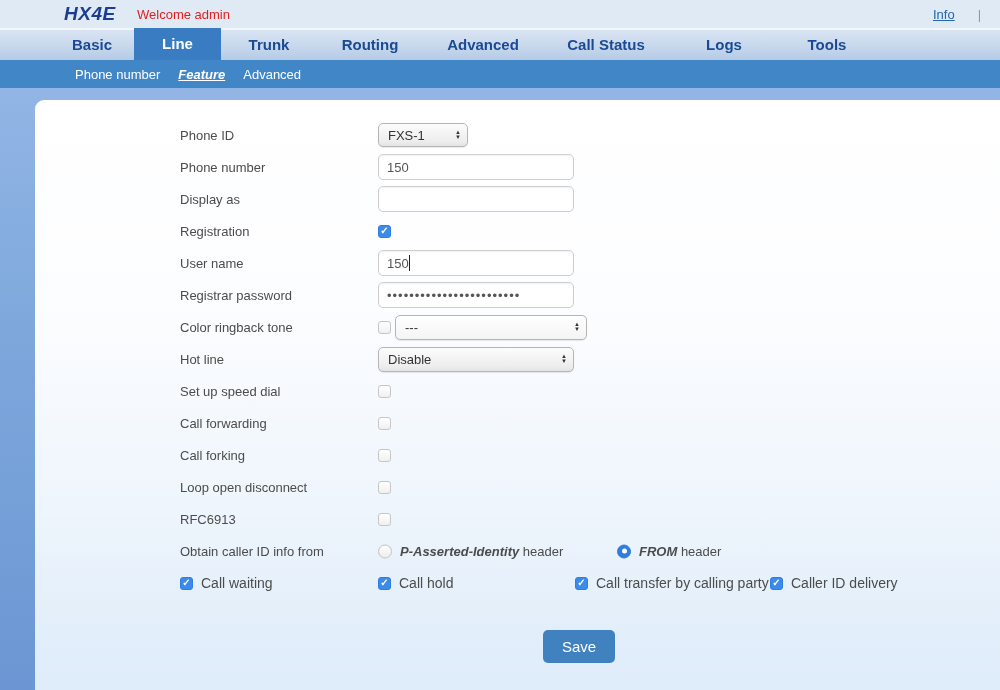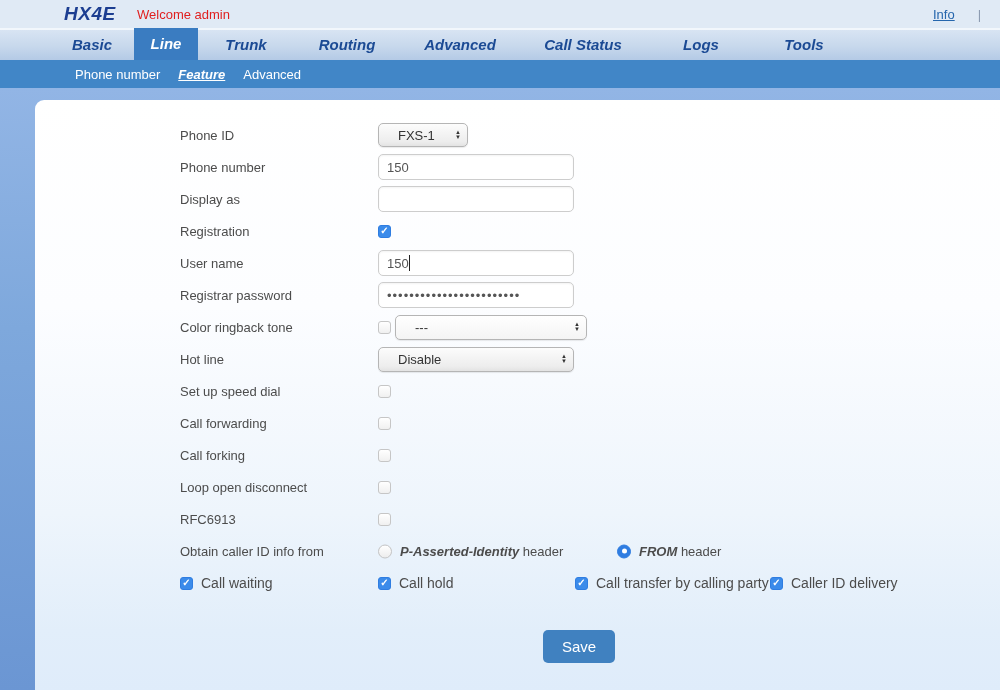--- a/index.html
+++ b/index.html
@@ -13,21 +13,21 @@
   #header-links { position:absolute; left:933px; top:7px; display:flex; gap:23px; font-size:13px; white-space:nowrap; }
   #header-links a { color:#2566ad; text-decoration:underline; cursor:pointer; }
   #header-links .sep { color:#8a9ab0; text-decoration:none; }
 
   
   #navbar { position:absolute; left:0; top:28px; width:1000px; height:32px;
             border-top:2px solid #f2f7fc;
             background:linear-gradient(180deg,#d8e4f3 0%,#c7d8ec 55%,#b4cae6 100%);
             display:flex; align-items:flex-start; padding-left:50px; }
   .tab { height:30px; line-height:30px; text-align:center; font-size:15px; font-weight:bold;
-         color:#1b4a94; cursor:pointer;font-style:italic; }
+         color:#1b4a94; cursor:pointer; }
   .tab.active { position:relative; top:-2px; height:32px; line-height:32px;
                 background:#3a7cc1; color:#ffffff; }
 
   
   #subnav { position:absolute; left:0; top:60px; width:1000px; height:28px; background:#4186c7;
             display:flex; align-items:center; padding-left:75px; gap:18px; }
   .subitem { font-size:13px; color:#ffffff; cursor:pointer; }
   .subitem.active { font-weight:bold; font-style:italic; text-decoration:underline; }
 
   
@@ -42,21 +42,21 @@
   .flabel { width:198px; font-size:13px; color:#4c4c4c; flex:none; }
   .fctrl { display:flex; align-items:center; position:relative; }
 
   .tinput { width:196px; height:26px; border:1px solid #cdcdcd; border-radius:5px; background:#fff;
             padding:0 8px; font-size:13px; color:#555; font-family:"Liberation Sans",sans-serif;
             box-shadow:inset 0 1px 2px rgba(0,0,0,.05); outline:none; }
   .caret { position:absolute; left:31px; top:5px; width:1px; height:16px; background:#222; }
 
   .sel { height:25px; border:1px solid #b5b5b5; border-radius:5px;
          background:linear-gradient(180deg,#fcfcfc 0%,#ededed 80%,#e3e3e3 100%);
-         display:flex; align-items:center; padding:0 22px 0 19px; font-size:13px; color:#333;
+         display:flex; align-items:center; padding:0 22px 0 9px; font-size:13px; color:#333;
          position:relative; cursor:pointer; box-shadow:0 1px 1px rgba(0,0,0,.08); }
   .sel.small { width:90px; height:24px; }
   .sel.wide  { width:196px; }
   .sel.crbt  { width:192px; background:linear-gradient(180deg,#ffffff 0%,#f4f4f4 100%); }
   .arrows { position:absolute; right:6px; top:50%; transform:translateY(-50%);
             display:flex; flex-direction:column; align-items:center; color:#333;
             font-size:6px; line-height:5px; }
 
   .cb { width:13px; height:13px; border:1px solid #c6c6c6; border-radius:3px;
         background:linear-gradient(180deg,#ffffff,#f0f0f0); flex:none; cursor:pointer;
@@ -90,21 +90,21 @@
   <span id="welcome">Welcome admin</span>
   <span id="header-links">
     <a>Info</a>
     <span class="sep">|</span>
     <a>Re</a>
   </span>
 </div>
 
 <div id="navbar">
   <div class="tab" style="width:84px">Basic</div>
-  <div class="tab active" style="width:64px">Line</div>
+  <div class="tab active" style="width:87px">Line</div>
   <div class="tab" style="width:96px">Trunk</div>
   <div class="tab" style="width:106px">Routing</div>
   <div class="tab" style="width:120px">Advanced</div>
   <div class="tab" style="width:126px">Call Status</div>
   <div class="tab" style="width:110px">Logs</div>
   <div class="tab" style="width:96px">Tools</div>
 </div>
 
 <div id="subnav">
   <span class="subitem">Phone number</span>

